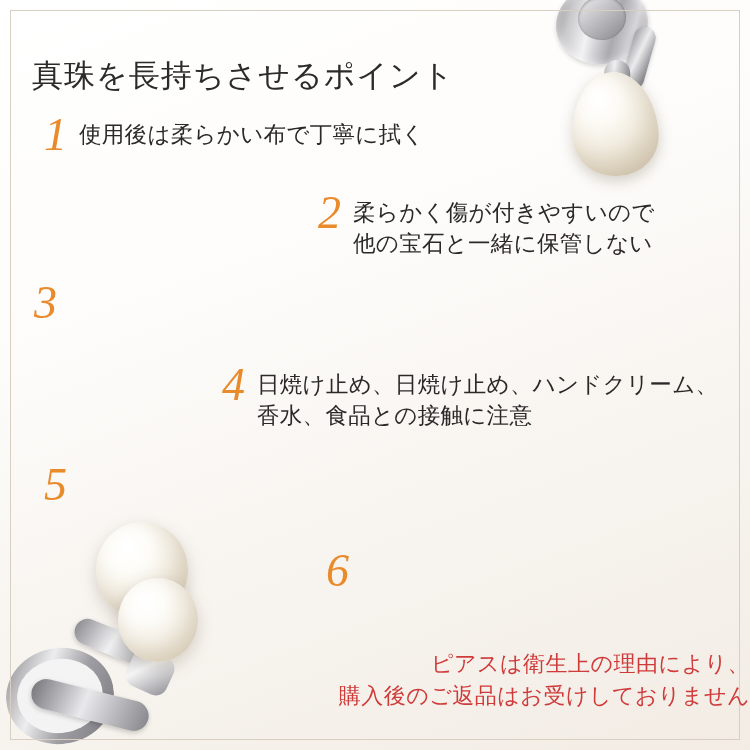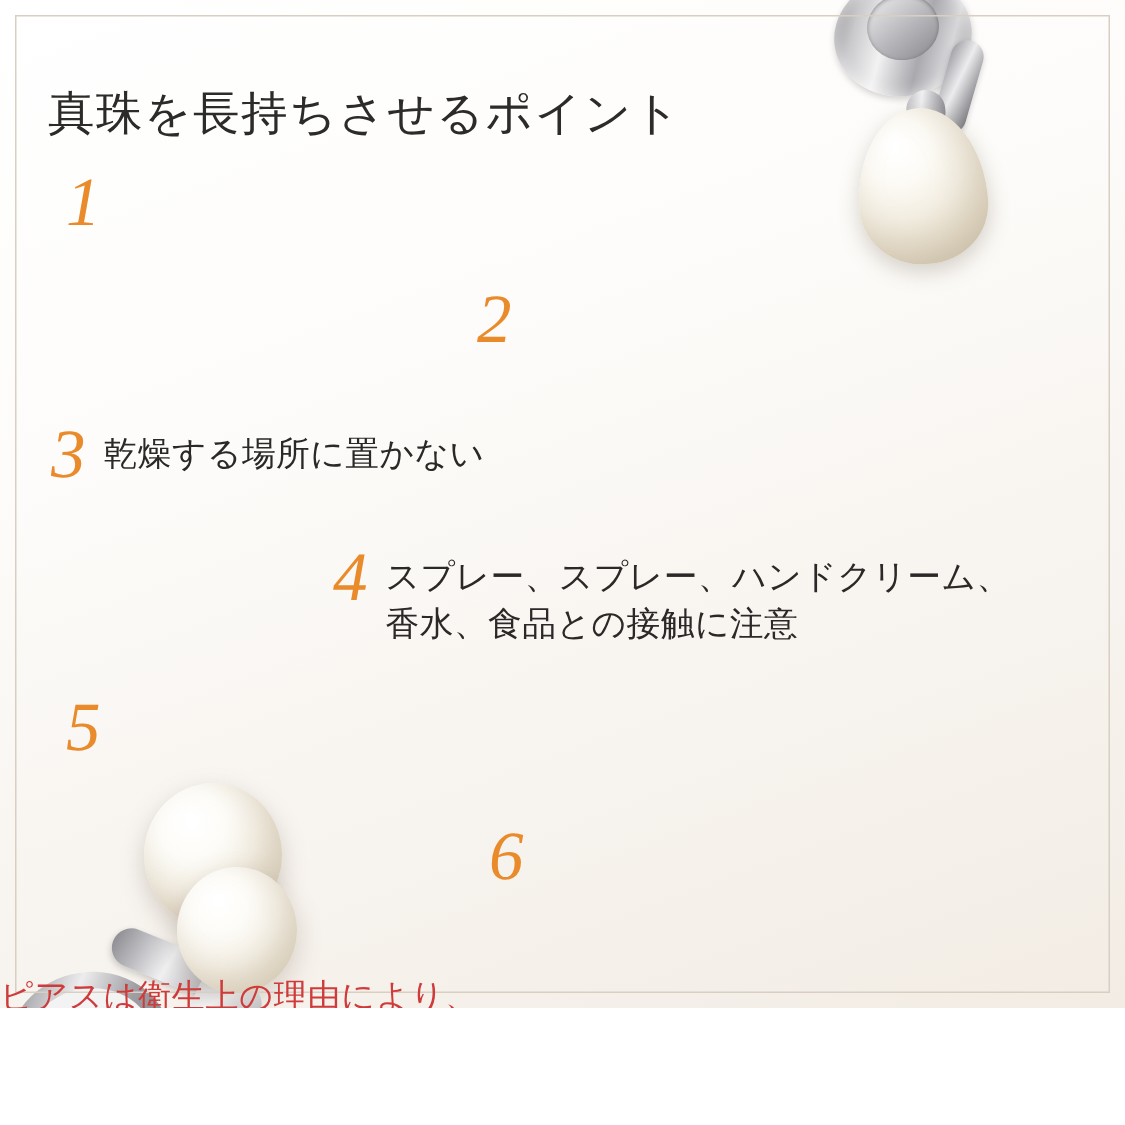--- a/index.html
+++ b/index.html
@@ -10,21 +10,21 @@
     width: 750px;
     height: 750px;
     font-family: "Liberation Serif", "DejaVu Serif", serif;
     background: #ffffff;
     overflow: hidden;
   }
 
   #page {
     position: relative;
     width: 750px;
-    height: 672px;
+    height: 750px;
     background: linear-gradient(160deg, #ffffff 0%, #fdfcfa 35%, #f7f3ee 70%, #f2ece4 100%);
     overflow: hidden;
   }
 
   
   .photo-layer {
     position: absolute;
     inset: 0;
     pointer-events: none;
   }
@@ -243,21 +243,21 @@
   #item-3 { left: 34px;  top: 280px; }
   #item-4 { left: 222px; top: 362px; }
   #item-5 { left: 44px;  top: 462px; }
   #item-6 { left: 326px; top: 548px; }
 
   .notice {
     position: absolute;
     left: 0;
     right: 0;
     top: 648px;
-    text-align: left;
+    text-align: right;
     color: #cf3a3a;
     font-size: 22px;
     line-height: 1.45;
     white-space: pre-line;
     letter-spacing: .5px;
   }
 </style>
 </head>
 <body>
 
@@ -279,34 +279,36 @@
   </div>
 
   <div class="frame"></div>
 
   <div class="content">
 
     <h1 class="title">真珠を長持ちさせるポイント</h1>
 
     <div class="item" id="item-1">
       <span class="num">1</span>
+      <span class="txt">使用後は柔らかい布で丁寧に拭く</span>
     </div>
 
     <div class="item" id="item-2">
       <span class="num">2</span>
+      <span class="txt">柔らかく傷が付きやすいので
+他の宝石と一緒に保管しない</span>
     </div>
 
     <div class="item" id="item-3">
       <span class="num">3</span>
-      <span class="txt">乾燥する場所に置かない</span>
     </div>
 
     <div class="item" id="item-4">
       <span class="num">4</span>
-      <span class="txt">スプレー、スプレー、ハンドクリーム、
+      <span class="txt">日焼け止め、日焼け止め、ハンドクリーム、
 香水、食品との接触に注意</span>
     </div>
 
     <div class="item" id="item-5">
       <span class="num">5</span>
     </div>
 
     <div class="item" id="item-6">
       <span class="num">6</span>
     </div>

